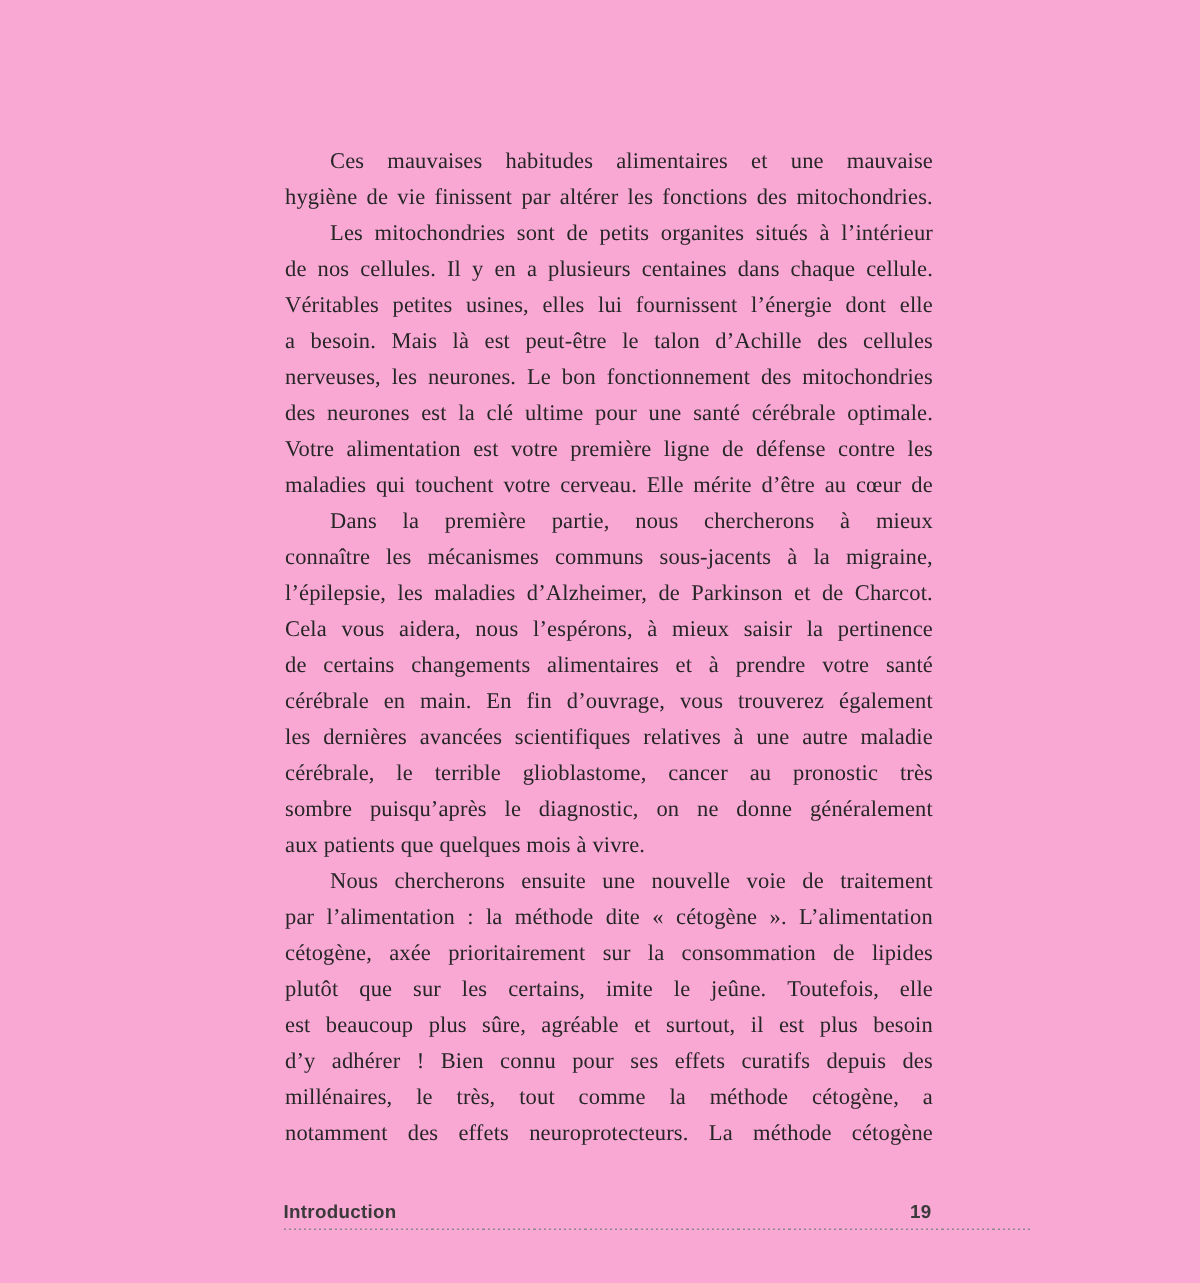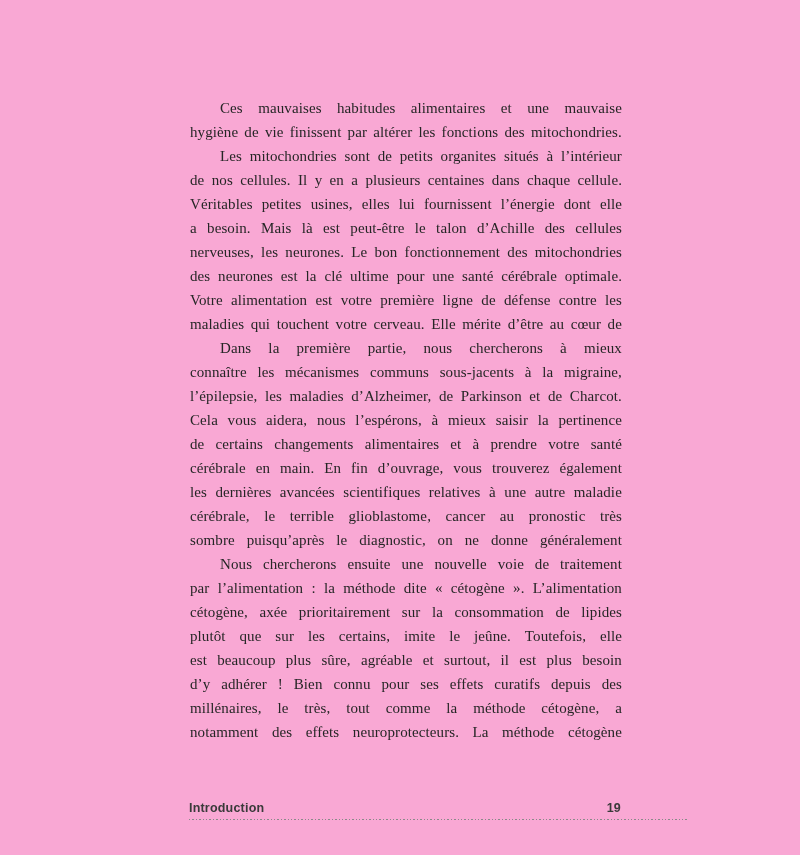--- a/index.html
+++ b/index.html
@@ -276,20 +276,21 @@
       <div class="line justify">
         <span>sombre</span>
         <span>puisqu’après</span>
         <span>le</span>
         <span>diagnostic,</span>
         <span>on</span>
         <span>ne</span>
         <span>donne</span>
         <span>généralement</span>
       </div>
+      <div class="line">aux patients que quelques mois à vivre.</div>
       <div class="line indent justify">
         <span>Nous</span>
         <span>chercherons</span>
         <span>ensuite</span>
         <span>une</span>
         <span>nouvelle</span>
         <span>voie</span>
         <span>de</span>
         <span>traitement</span>
       </div>

